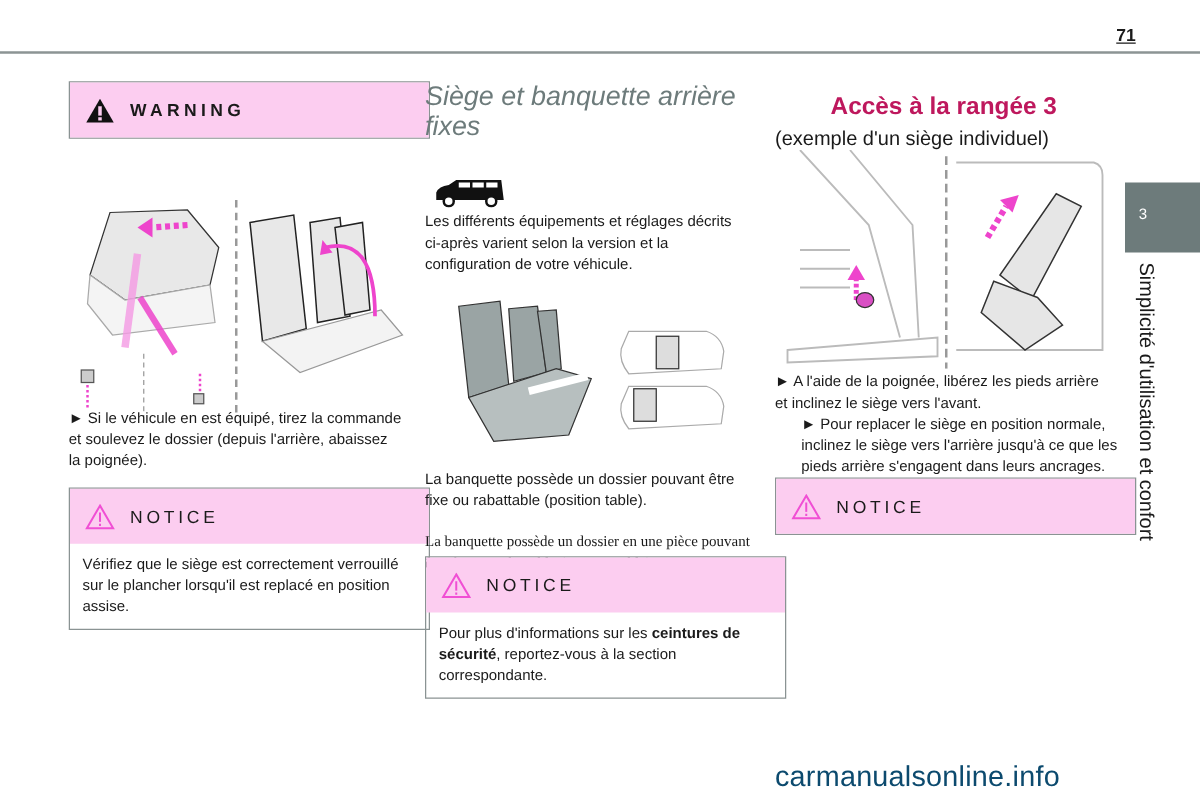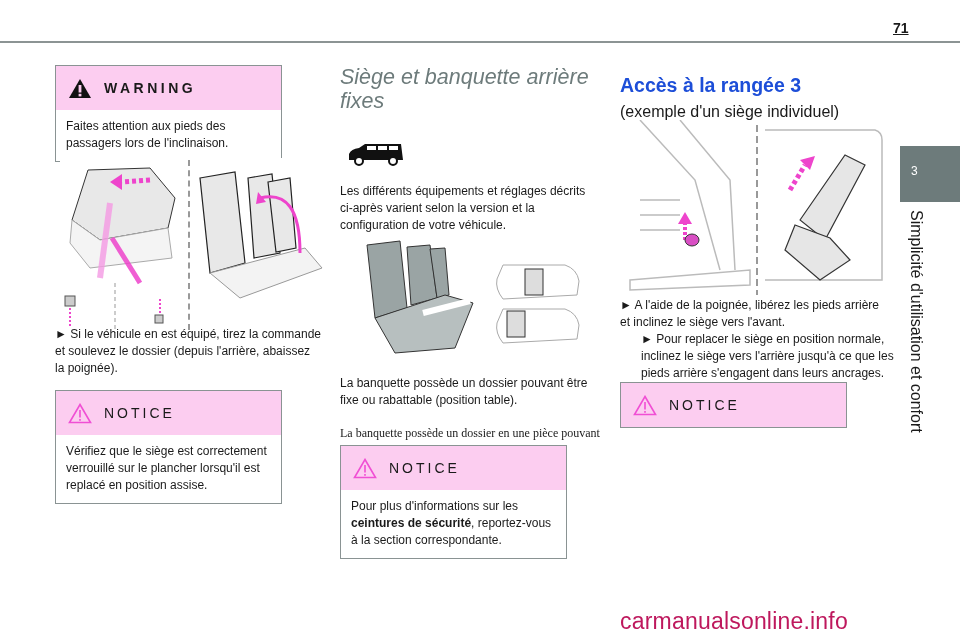--- a/index.html
+++ b/index.html
@@ -11,36 +11,36 @@
 
   .chapter-tab { position: absolute; left: 900px; top: 146px; width: 60px; height: 56px; background: #6d7b7b; color: #fff; font-size: 12px; padding: 18px 0 0 11px; }
   .chapter-title { position: absolute; left: 905px; top: 210px; width: 26px; height: 240px; }
   .chapter-title span { position: absolute; left: 0; top: 0; width: 240px; transform-origin: 0 0; transform: translate(20px, 0) rotate(90deg); font-size: 16px; color: #1a1a1a; white-space: nowrap; }
 
   .col { position: absolute; top: 65px; width: 270px; }
   .col1 { left: 55px; }
   .col2 { left: 340px; }
   .col3 { left: 620px; }
 
-  .box { border: 1px solid #8a9393; width: 227px; }
+  .box { border: 1px solid #8a9393; width: 289px; }
   .box-head { background: #fccdf0; height: 44px; display: flex; align-items: center; padding-left: 12px; }
   .box-head .title { font-size: 14px; letter-spacing: 3px; margin-left: 12px; color: #1a1a1a; }
   .box-head.warning .title { font-weight: bold; font-size: 14px; letter-spacing: 3.5px; }
   .box-body { padding: 8px 10px 9px 10px; font-size: 12px; line-height: 17px; }
 
   p.body { font-size: 12px; line-height: 17px; }
 
   .h-light { font-size: 21.5px; line-height: 24px; color: #6d7b7b; font-weight: normal; font-style: italic; }
-  .h-bold { font-size: 19.5px; font-weight: bold; color: #1d4ed8; line-height: 24px; }
+  .h-bold { font-size: 19.5px; font-weight: bold; color: #be185d; line-height: 24px; text-align: center; }
   .subtitle { font-size: 16px; margin-top: 6px; }
 
   .fig { position: absolute; background: #fff; }
   .vdash { position: absolute; width: 0; border-left: 2px dashed #999; }
 
-  .watermark { position: absolute; left: 620px; top: 608px; font-size: 23px; color: #be185d; letter-spacing: 0.2px; }
+  .watermark { position: absolute; left: 620px; top: 608px; font-size: 23px; color: #0c4a6e; letter-spacing: 0.2px; }
 </style>
 </head>
 <body>
 
 <div class="page-number">71</div>
 <div class="header-rule"></div>
 
 <div class="chapter-tab"><span>3</span></div>
 <div class="chapter-title">
     <span>Simplicité d'utilisation et confort</span>
@@ -49,21 +49,20 @@
 <div class="col col1">
   <div class="box">
     <div class="box-head warning">
       <svg width="24" height="21" viewBox="0 0 24 21">
           <path d="M12 1 L23 20 L1 20 Z" fill="#111"></path>
           <rect x="10.6" y="7" width="2.8" height="7.5" fill="#fccdf0"></rect>
           <rect x="10.6" y="15.8" width="2.8" height="2.6" fill="#fccdf0"></rect>
         </svg>
       <span class="title">WARNING</span>
     </div>
-    <div class="box-body">Faites attention aux pieds des passagers lors de l'inclinaison.</div>
   </div>
 
   <div class="fig" style="left:5px; top:93px; width:270px; height:175px;">
     <svg width="270" height="175" viewBox="0 0 270 175">
       <g fill="#e8e8e8" stroke="#333" stroke-width="1">
         <path d="M28 12 L90 10 L115 40 L108 70 L40 82 L12 62 Z"></path>
         <path d="M12 62 L40 82 L108 70 L112 100 L30 110 L10 85 Z" fill="#f4f4f4" stroke="#aaa"></path>
       </g>
       <path d="M90 22 L62 24" stroke="#ee44cc" stroke-width="5" stroke-dasharray="4 3"></path>
       <path d="M62 16 L50 24 L62 32 Z" fill="#ee44cc"></path>
@@ -108,21 +107,21 @@
     <svg width="60" height="24" viewBox="0 0 60 24">
       <path d="M4 18 L4 12 Q6 7 14 6 L20 2 L56 2 L58 18 Z" fill="#111"></path>
       <rect x="22" y="4" width="9" height="4" fill="#fff"></rect>
       <rect x="33" y="4" width="9" height="4" fill="#fff"></rect>
       <rect x="44" y="4" width="9" height="4" fill="#fff"></rect>
       <circle cx="14" cy="19" r="4" fill="#fff" stroke="#111" stroke-width="2"></circle>
       <circle cx="48" cy="19" r="4" fill="#fff" stroke="#111" stroke-width="2"></circle>
     </svg>
   </div>
 
-  <p class="body" style="position:absolute; top:118px; width:260px;">Les différents équipements et réglages décrits ci-après varient selon la version et la configuration de votre véhicule.</p>
+  <p class="body" style="position:absolute; top:104px; width:260px;">Les différents équipements et réglages décrits ci-après varient selon la version et la configuration de votre véhicule.</p>
 
   <div class="fig" style="left:5px; top:168px; width:255px; height:135px;">
     <svg width="255" height="135" viewBox="0 0 255 135">
       <g fill="#9aa4a4" stroke="#333" stroke-width="1">
         <path d="M22 12 L55 8 L62 75 L30 85 Z"></path>
         <path d="M62 14 L85 12 L92 65 L66 72 Z"></path>
         <path d="M85 16 L100 15 L104 62 L92 65 Z"></path>
       </g>
       <path d="M30 85 L100 62 L128 70 L110 115 L50 120 Z" fill="#b7bfbf" stroke="#333"></path>
       <path d="M78 80 L125 68" stroke="#fff" stroke-width="6"></path>

